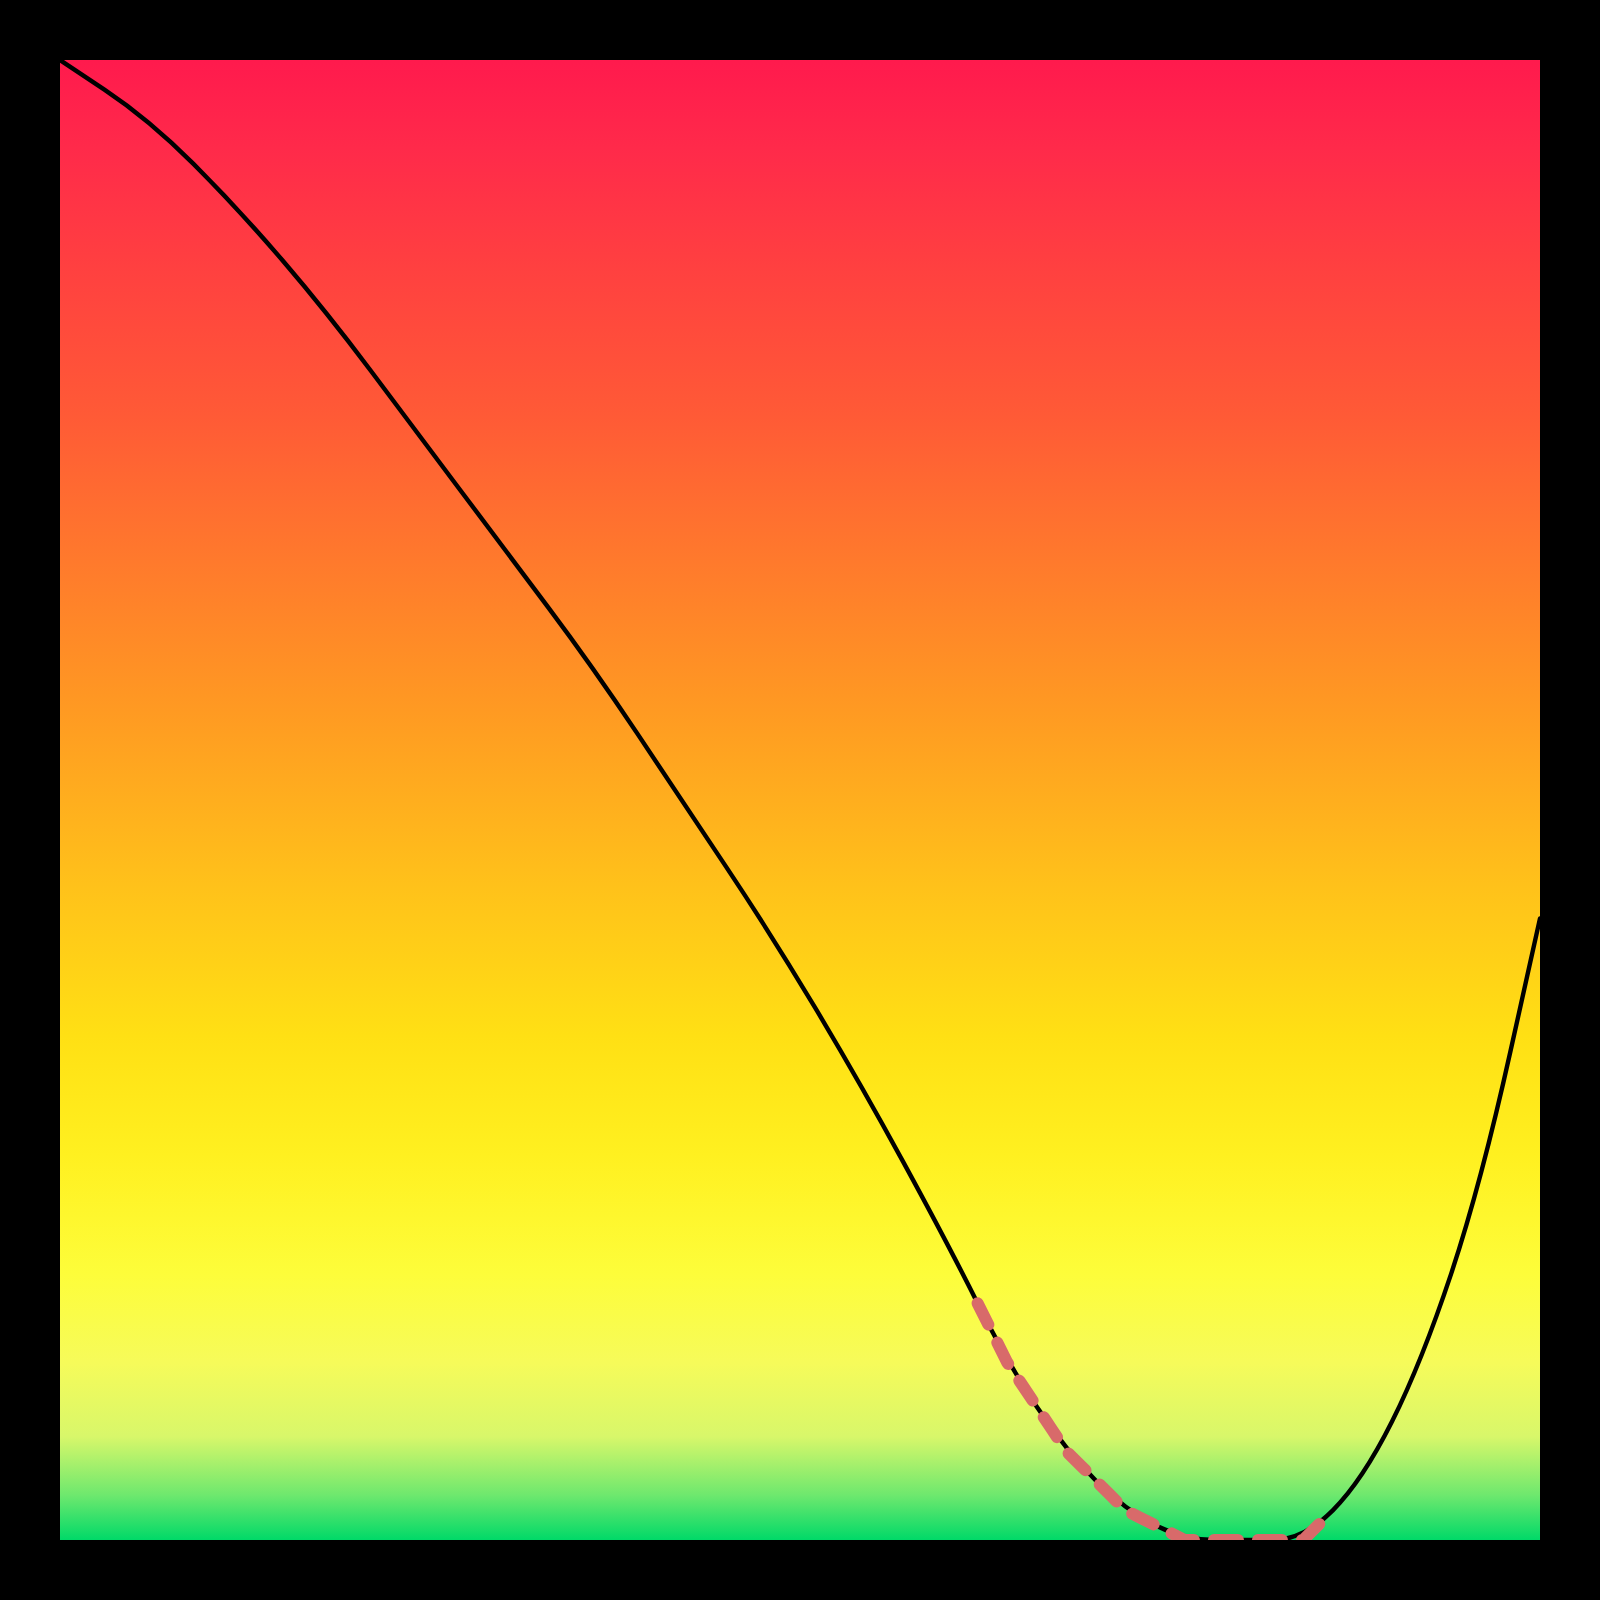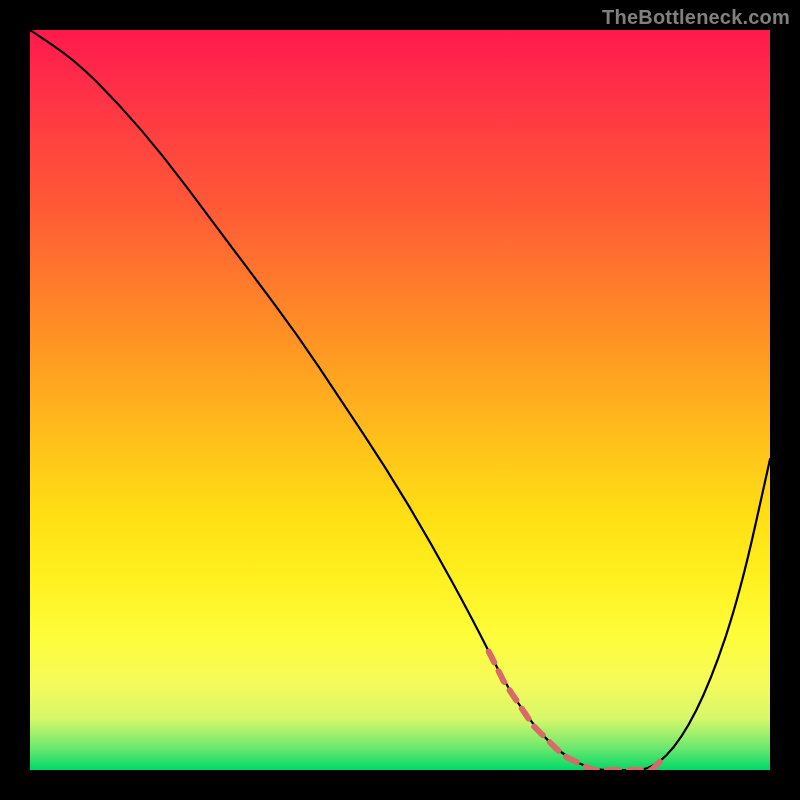--- a/index.html
+++ b/index.html
@@ -74,21 +74,20 @@
     stroke-width: 6;
     stroke-linecap: round;
     stroke-dasharray: 12 10;
   }
 </style>
 </head>
 <body>
 
 <div class="frame">
 
-  <div class="watermark">TheBottleneck.com</div>
 
   <div class="plot-area">
     <div class="gradient"></div>
 
     <svg class="curve" viewBox="0 0 740 740" preserveAspectRatio="none">
       <path class="line" d="M 0.0 0.0 Q 0.0 0.0 22.2 14.8 Q 44.4 29.6 66.6 51.8 Q 88.8 74.0 111.0 99.9 Q 133.2 125.8 155.4 155.4 Q 177.6 185.0 199.8 214.6 Q 222.0 244.2 244.2 273.8 Q 266.4 303.4 288.6 336.7 Q 310.8 370.0 333.0 403.3 Q 355.2 436.6 377.4 473.6 Q 399.6 510.6 421.8 551.3 Q 444.0 592.0 458.8 621.6 Q 473.6 651.2 488.4 673.4 Q 503.2 695.6 518.0 710.4 Q 532.8 725.2 547.6 732.6 Q 562.4 740.0 577.2 740.0 Q 592.0 740.0 606.8 740.0 Q 621.6 740.0 636.4 725.2 Q 651.2 710.4 666.0 680.8 Q 680.8 651.2 695.6 606.8 Q 710.4 562.4 725.2 495.8 T 740.0 429.2"></path>
       <path class="dashes" d="M 458.8 621.6 L 466.2 636.4 L 473.6 651.2 L 481.0 662.3 L 488.4 673.4 L 495.8 684.5 L 503.2 695.6 L 510.6 703.0 L 518.0 710.4 L 525.4 717.8 L 532.8 725.2 L 540.2 728.9 L 547.6 732.6 L 555.0 736.3 L 562.4 740.0 L 569.8 740.0 L 577.2 740.0 L 584.6 740.0 L 592.0 740.0 L 599.4 740.0 L 606.8 740.0 L 614.2 740.0 L 621.6 740.0 L 629.0 732.6 L 636.4 725.2"></path>
     </svg>
   </div>
 

